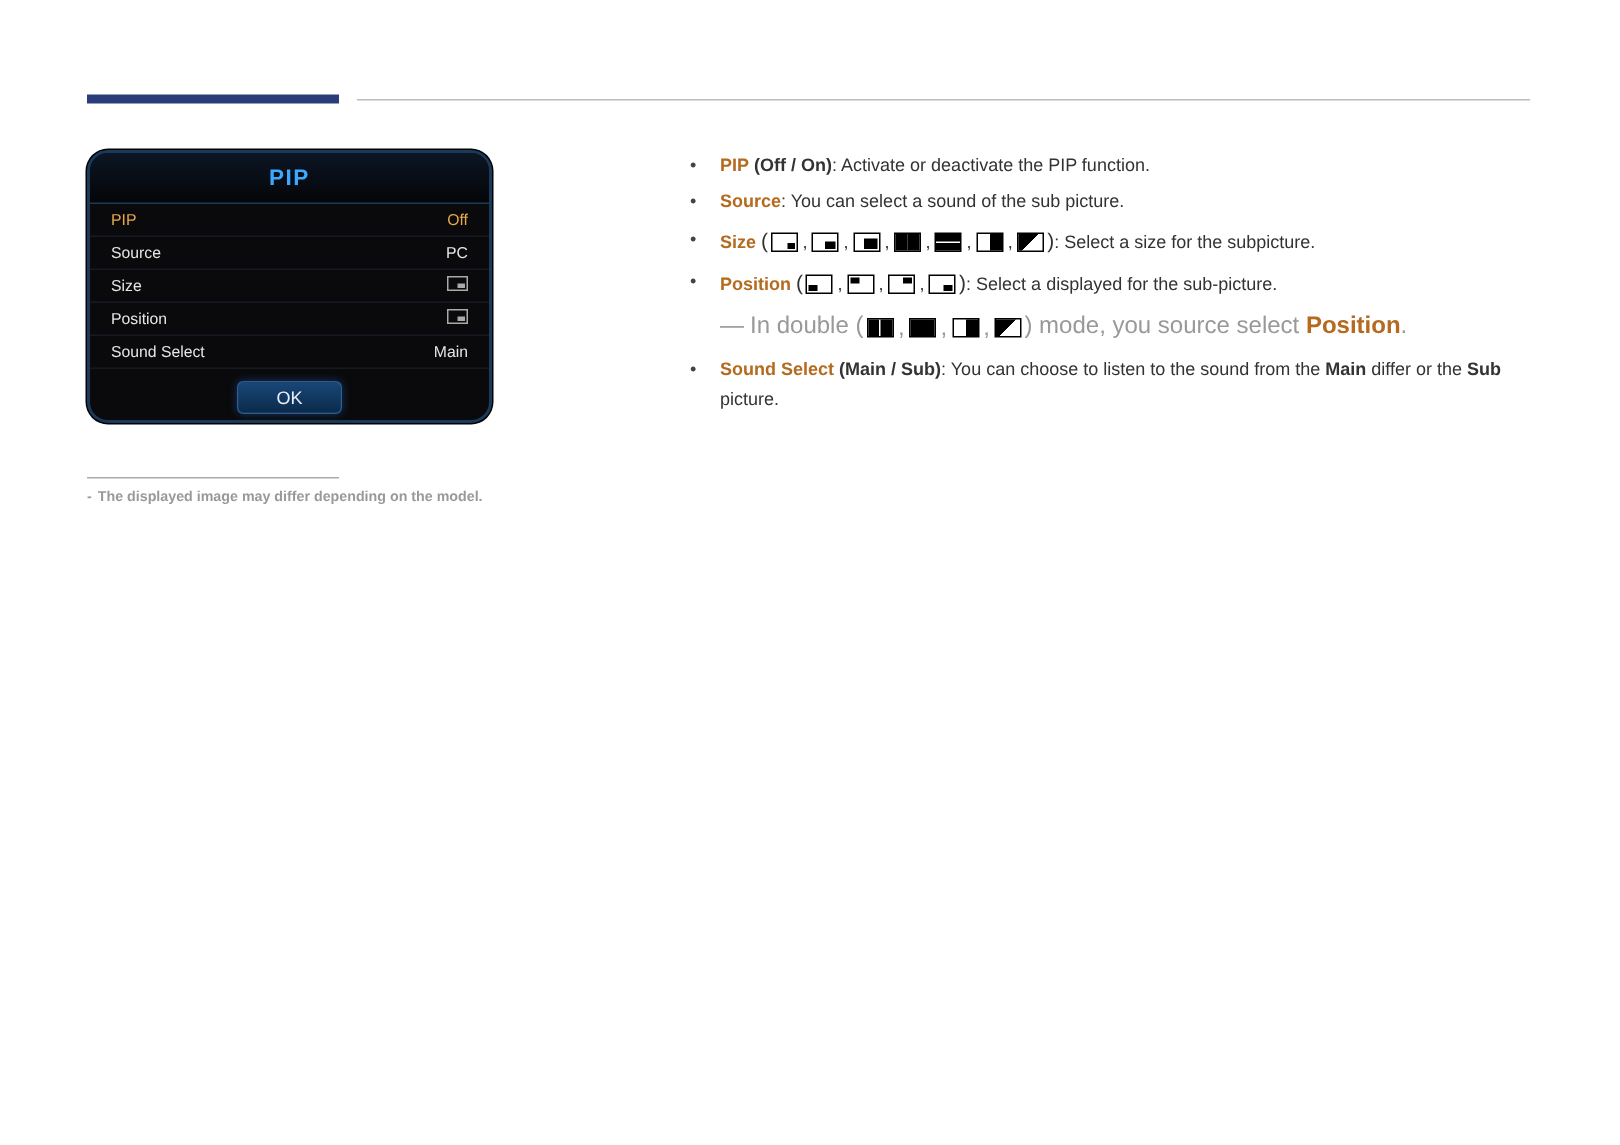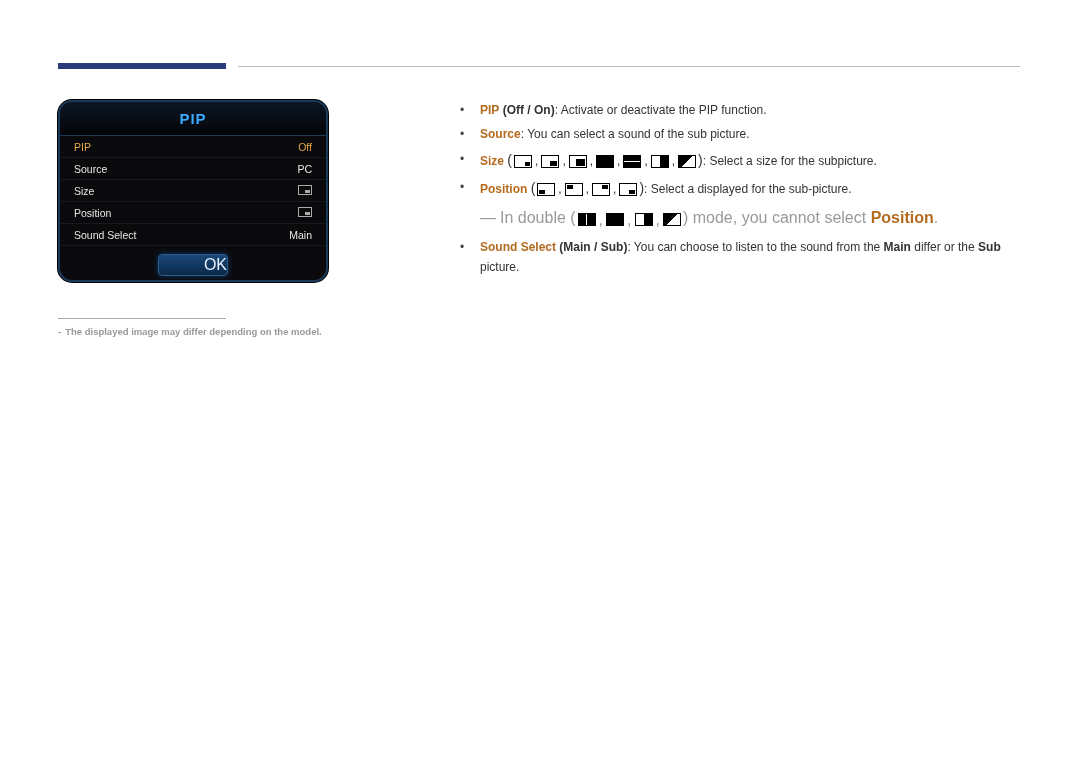--- a/index.html
+++ b/index.html
@@ -91,23 +91,22 @@
     }
     .osd-ok {
       display: inline-block;
       width: 70px;
       height: 22px;
       line-height: 20px;
       border-radius: 4px;
       background: linear-gradient(#184778, #0c2a4a);
       border: 1px solid #2a5d90;
       color: #e8eefc;
-      font-size: 16px;
+      font-size: 12px;
       box-shadow: 0 0 6px rgba(30,80,160,0.6);
-      text-align: right;
     }
 
     
     .footnote-rule {
       position: absolute;
       top: 318px;
       left: 58px;
       width: 168px;
       border-top: 1px solid #aaa;
     }
@@ -337,21 +336,21 @@
       <span class="sz-icon sz-dbl-h">
           <span class="innerT"></span>
           <span class="innerB"></span>
         </span>
         <span class="sep">,</span>
       <span class="sz-icon sz-right">
           <span class="inner"></span>
         </span>
         <span class="sep">,</span>
       <span class="sz-icon sz-diag"></span>
-    </span><span>) mode, you cannot select </span><span class="posword">Position</span><span>.</span>
+    </span><span>) mode, you source select </span><span class="posword">Position</span><span>.</span>
   </div>
 
   <div class="bullet">
     <div class="bullet-dot">•</div>
     <div class="bullet-body">
       <span class="hl">Sound Select</span>
       <span class="bold">(</span><span class="bold">Main</span><span class="bold"> / </span><span class="bold">Sub</span><span class="bold">)</span><span>: You can choose to listen to the sound from the </span><span class="bold">Main</span><span> differ or the </span><span class="bold">Sub</span><span> picture.</span>
     </div>
   </div>
 

